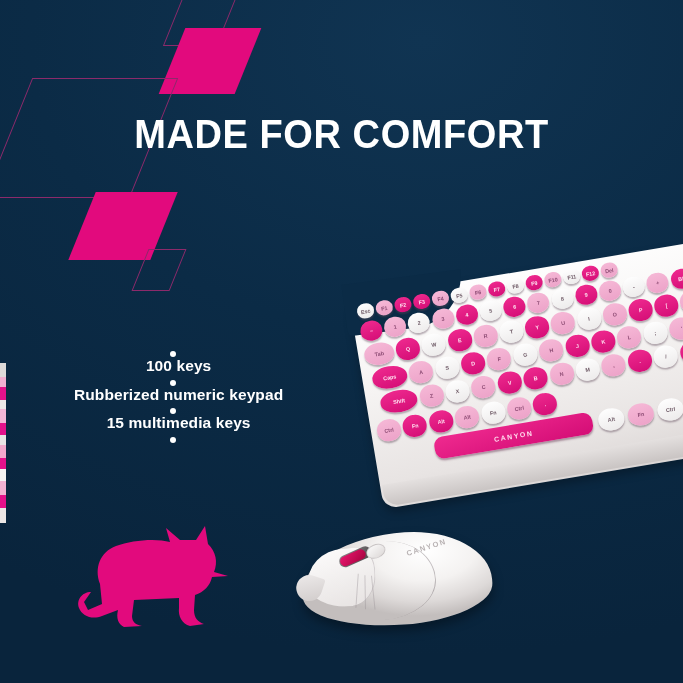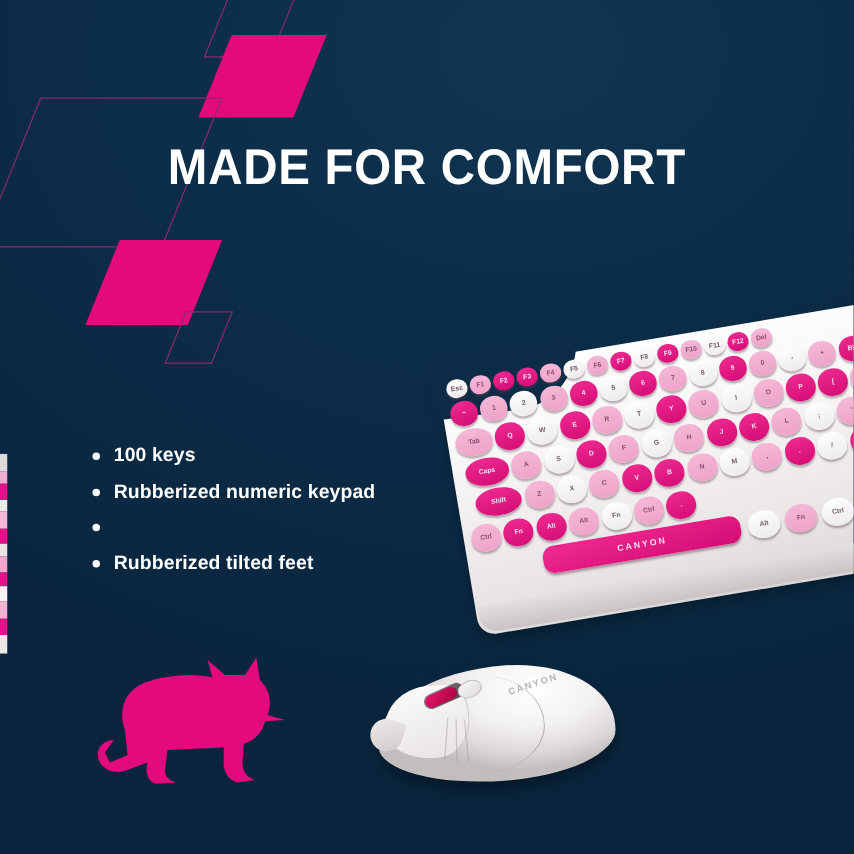--- a/index.html
+++ b/index.html
@@ -42,20 +42,21 @@
   
   #features{
     position:absolute;left:74px;top:351px;
     color:#ffffff;
   }
   .feat{
     display:flex;align-items:center;
     height:28.5px;
     font-size:15.5px;font-weight:700;
     letter-spacing:0.1px;
+    flex-direction:column;
   }
   .feat .dot{
     width:6px;height:6px;border-radius:50%;
     background:#ffffff;margin-right:11px;flex:none;
   }
   
   #cat{position:absolute;left:62px;top:524px;width:180px;height:112px;}
   
   #kb-sliver{
     position:absolute;left:0;top:363px;width:6px;height:160px;
@@ -185,24 +186,24 @@
     <div class="feat">
       <span class="dot"></span>
       <span>100 keys</span>
     </div>
     <div class="feat">
       <span class="dot"></span>
       <span>Rubberized numeric keypad</span>
     </div>
     <div class="feat">
       <span class="dot"></span>
+      <span>15 multimedia keys</span>
     </div>
     <div class="feat">
       <span class="dot"></span>
-      <span>Rubberized tilted feet</span>
     </div>
   </div>
 
   <svg id="cat" viewBox="0 0 180 112">
     <path fill="#e20a7d" d="
       M108 18 L104 4 L118 16 L134 16 L143 2 L146 20
       C154 28 156 38 152 48
       L166 52 L150 53
       C148 62 142 68 133 71
       L132 86 C132 94 136 98 142 100

